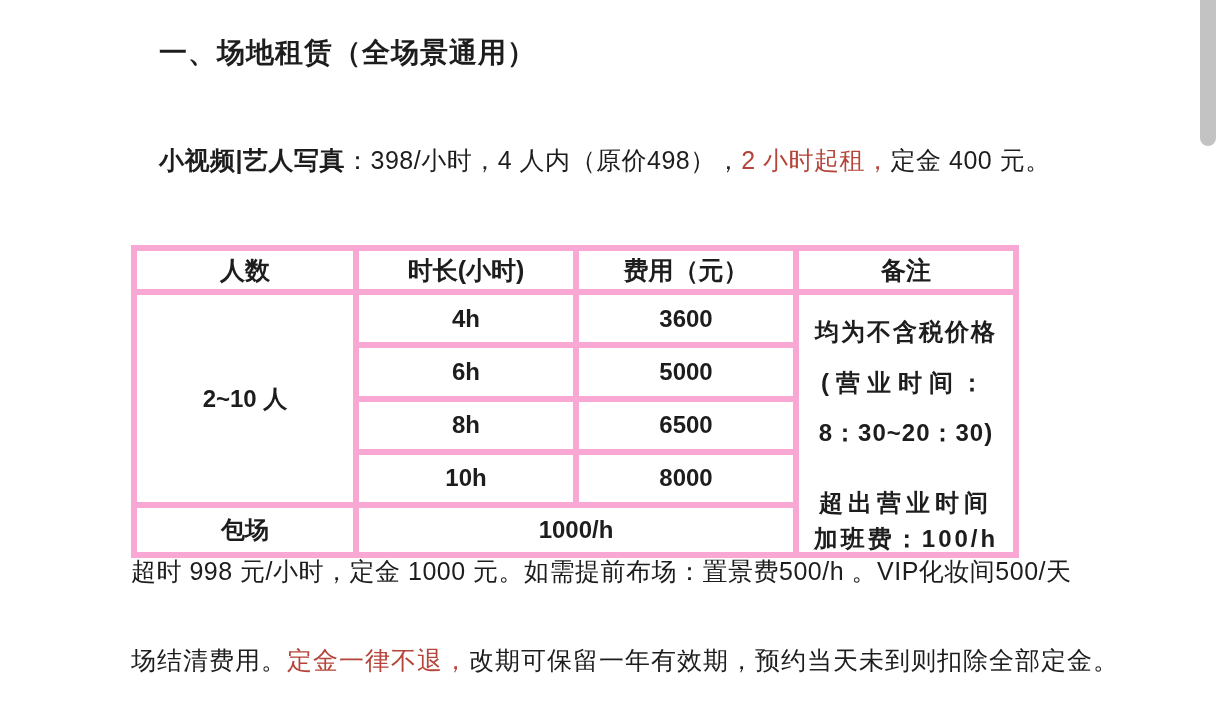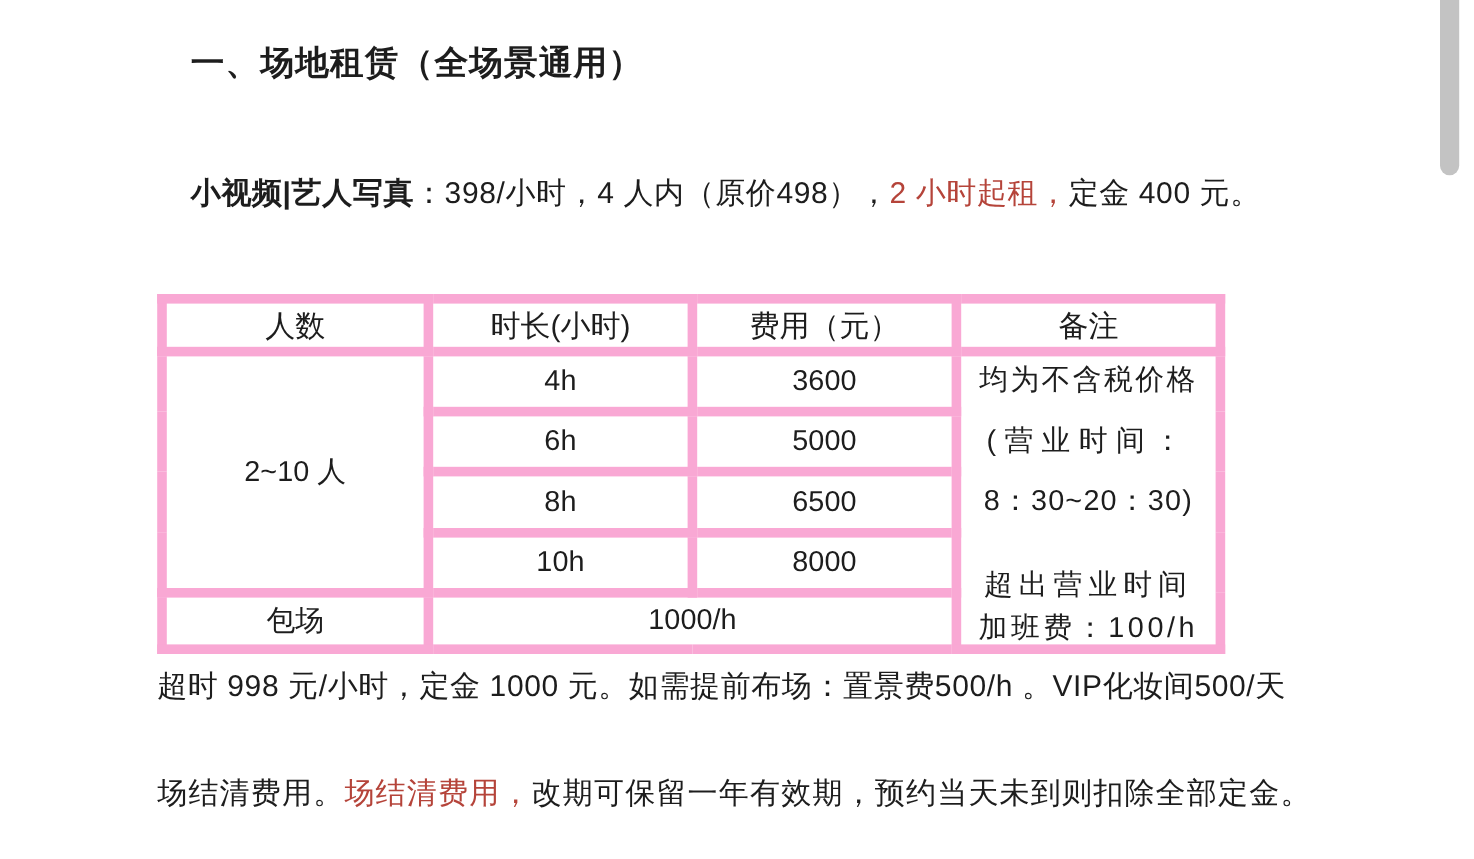--- a/index.html
+++ b/index.html
@@ -17,33 +17,33 @@
   .line-b{left:133px;top:193px;}
   .red{color:#b5443a;}
   .b{font-weight:700;}
   .redb{color:#b5443a;font-weight:700;}
 
   table.price{
     position:absolute;left:131px;top:245px;width:882px;
     border-collapse:collapse;table-layout:fixed;
   }
   table.price td,table.price th{
-    border:8px solid #f9a8d4;font-weight:400;font-size:24px;
+    border:6px solid #f9a8d4;font-weight:700;font-size:24px;
     text-align:center;padding:0;vertical-align:middle;color:#1d1d1d;
   }
   table.price th{font-size:25px;}
   .row-header{height:44px;}
   .row-d{height:48px;}
   .row-buyout{height:45px;}
   td.people{vertical-align:top;padding-top:59px;font-size:25px;}
   td.remark{
     text-align:left;vertical-align:top;padding:0 2px 0 5px;font-size:24px;
   }
   .rline{line-height:26px;white-space:nowrap;}
-  .rl1{margin-top:7px;letter-spacing:2px;}
+  .rl1{margin-top:24px;letter-spacing:2px;}
   .rl2{margin-top:25px;letter-spacing:7px;}
   .rl3{margin-top:24px;letter-spacing:1px;}
   .rl4{margin-top:44px;letter-spacing:5px;}
   .rl5{margin-top:10px;letter-spacing:3px;}
 
   .note{position:absolute;left:131px;top:555px;font-size:25px;white-space:nowrap;letter-spacing:0.5px;}
   .p3a{position:absolute;left:131px;top:602px;font-size:25px;white-space:nowrap;letter-spacing:1px;}
   .p3b{position:absolute;left:131px;top:644px;font-size:25px;white-space:nowrap;letter-spacing:1px;}
 
   .scroll-thumb{
@@ -105,18 +105,18 @@
     <tr class="row-buyout">
       <td>包场</td>
       <td colspan="2">1000/h</td>
     </tr>
   </tbody>
     </table>
 
   <div class="note">超时 998 元/小时，定金 1000 元。如需提前布场：置景费500/h 。VIP化妆间500/天</div>
 
   <div class="p3b">
-    <span>场结清费用。</span><span class="red">场结清费用，</span><span>改期可保留一年有效期，预约当天未到则扣除全部定金。</span>
+    <span>场结清费用。</span><span class="red">定金一律不退，</span><span>改期可保留一年有效期，预约当天未到则扣除全部定金。</span>
   </div>
 
   <div class="scroll-thumb"></div>
 
 </div>
 
 </body></html>

